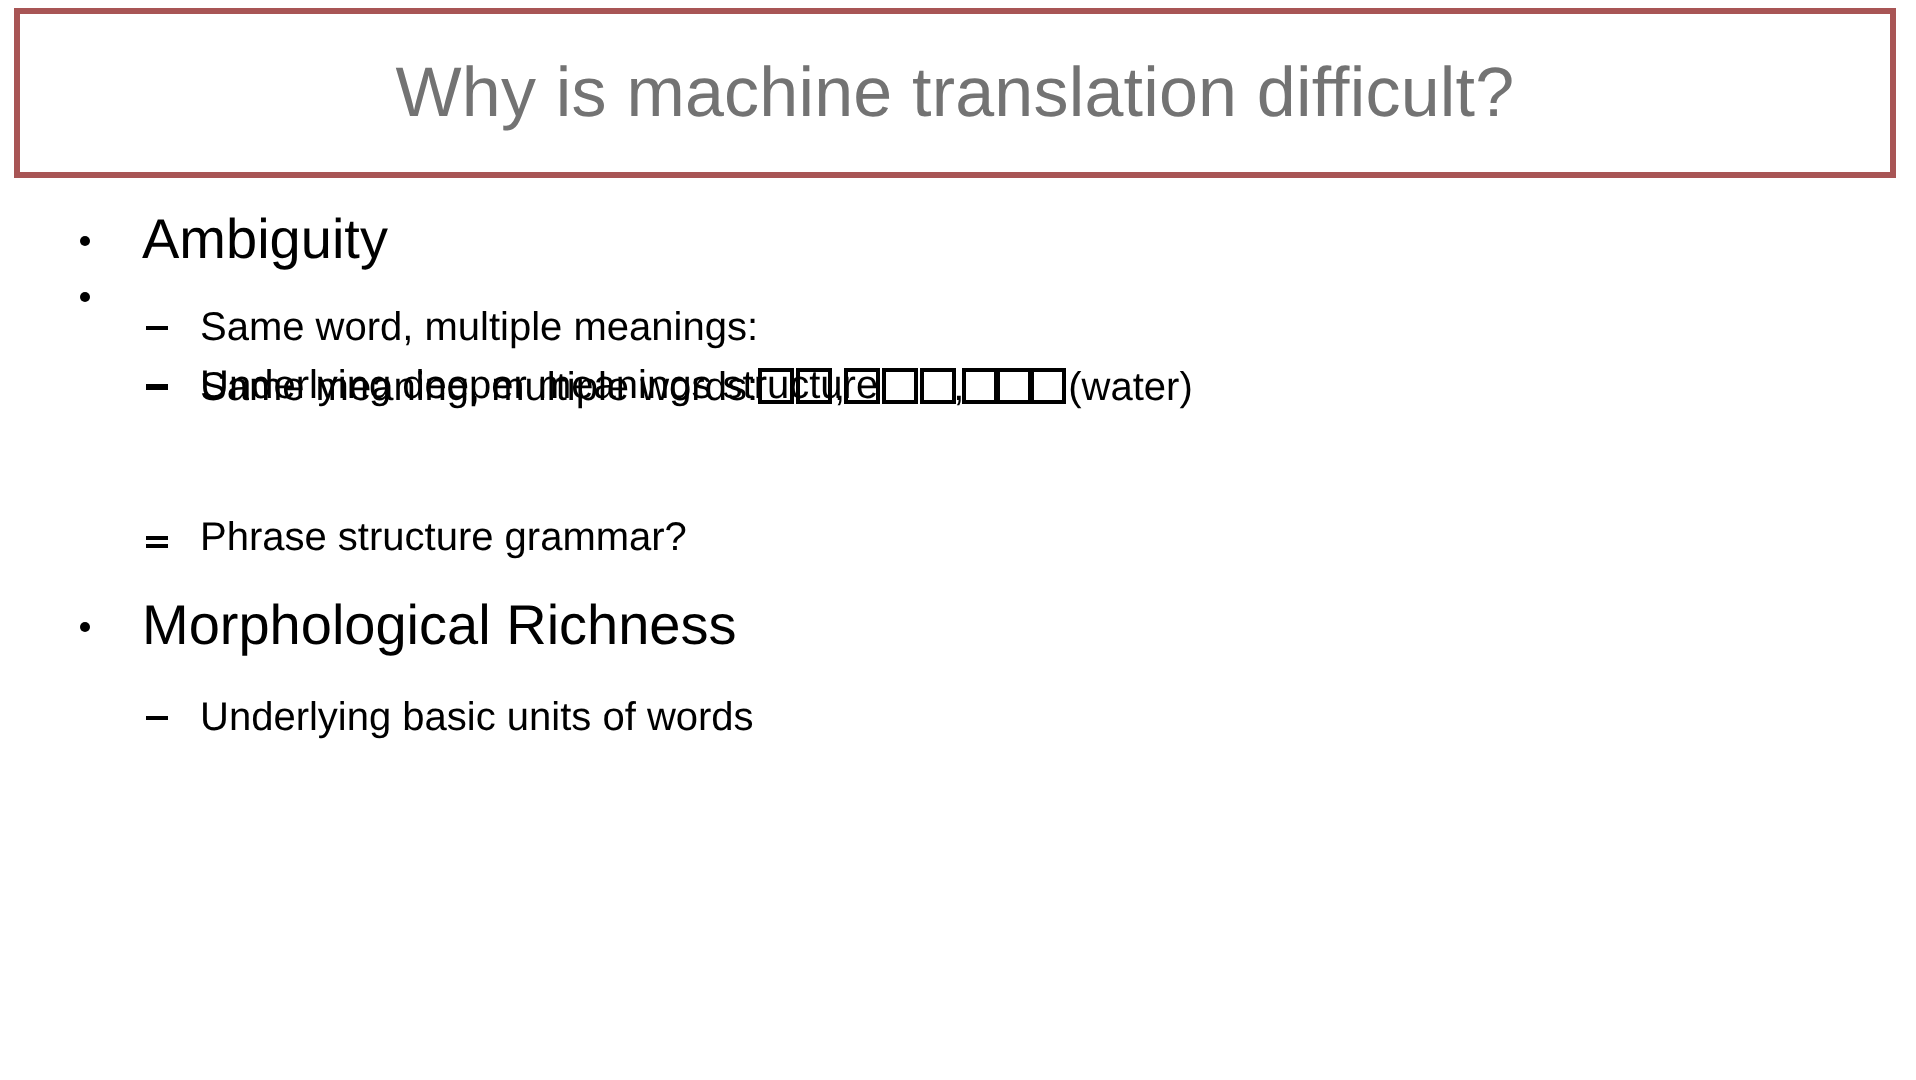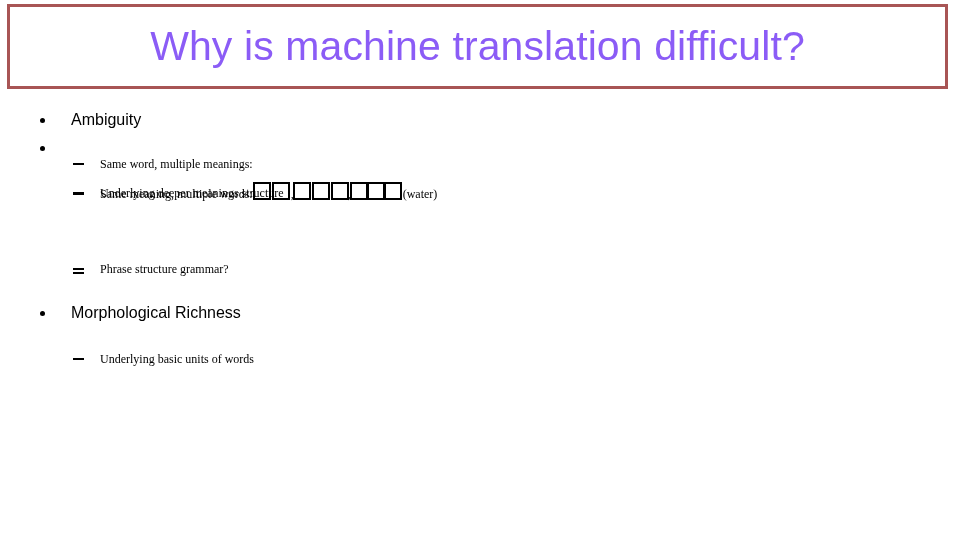--- a/index.html
+++ b/index.html
@@ -24,24 +24,24 @@
     width: 941px;
     height: 85px;
     box-sizing: border-box;
     border: 3px solid #a85555;
     background: #ffffff;
     display: flex;
     align-items: center;
     justify-content: center;
   }
   .title-text {
-    font-size: 41px;
+    font-size: 35px;
     font-weight: 400;
     letter-spacing: 0.1px;
-    color: #8b5cf6;
+    color: #737373;
     white-space: nowrap;
     line-height: 1;
   }
 
   
   .body-area {
     position: absolute;
     left: 0;
     top: 96px;
     width: 958px;
@@ -56,44 +56,43 @@
   .l1 .dot {
     width: 5px;
     height: 5px;
     border-radius: 50%;
     background: #000000;
     margin-top: 12px;
     margin-right: 0;
     flex: 0 0 auto;
   }
   .l1 .l1-text {
-    font-size: 16px;
+    font-size: 28px;
     line-height: 28px;
     margin-left: 26px;
     white-space: nowrap;
   }
 
   .l2 {
     position: absolute;
     display: flex;
     align-items: flex-start;
   }
   .l2 .dash {
     width: 11px;
     height: 2px;
     background: #000000;
     margin-top: 11px;
     flex: 0 0 auto;
   }
   .l2 .l2-text {
-    font-size: 12px;
+    font-size: 20px;
     line-height: 24px;
     margin-left: 16px;
     white-space: nowrap;
-    font-family: Liberation Serif, serif;
   }
 
   
   .p-amb      { left: 40px; top: 10px; }
   .p-amb-s1   { left: 73px; top: 56px; }
   .p-amb-s2   { left: 73px; top: 86px; }
   .p-word     { left: 40px; top: 134px; }
   .p-word-s1  { left: 73px; top: 181px; }
   .p-word-s2  { left: 73px; top: 221px; margin-top: 36px; }
   .p-word-s3  { left: 73px; top: 261px; }

